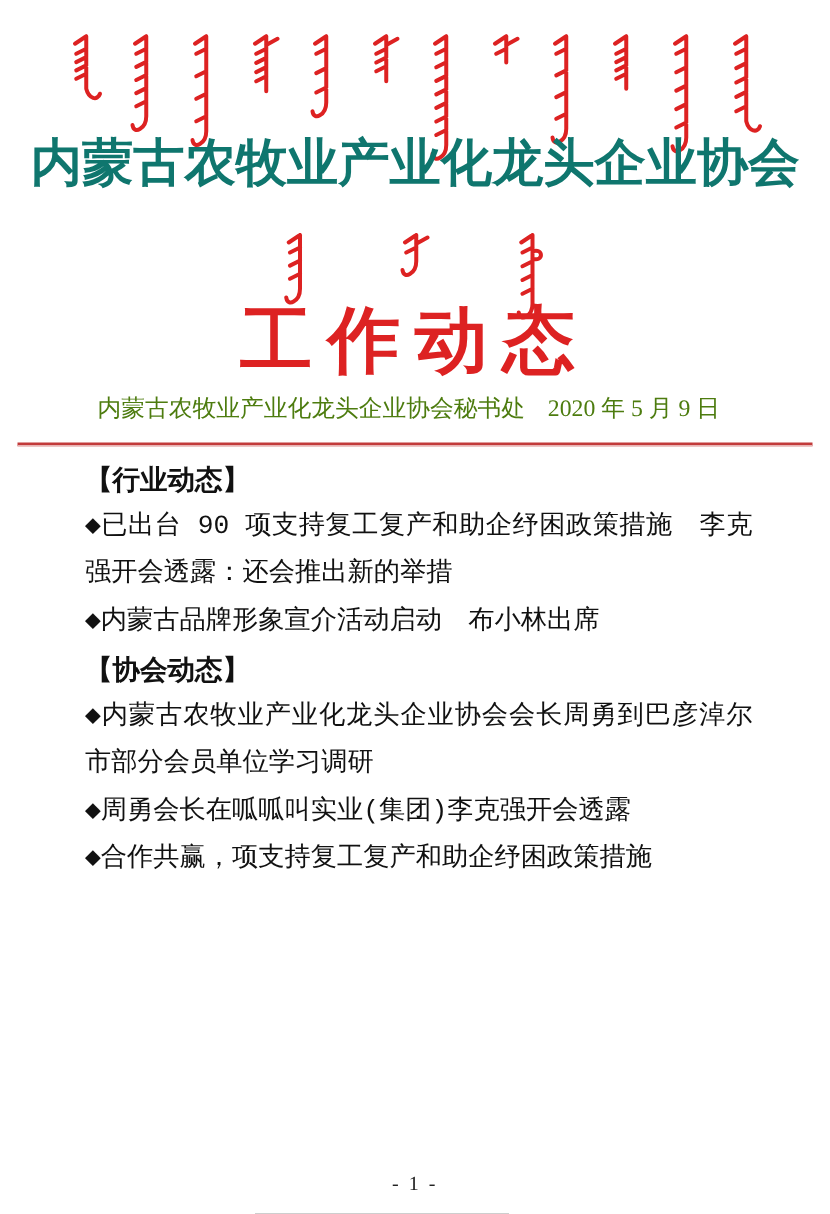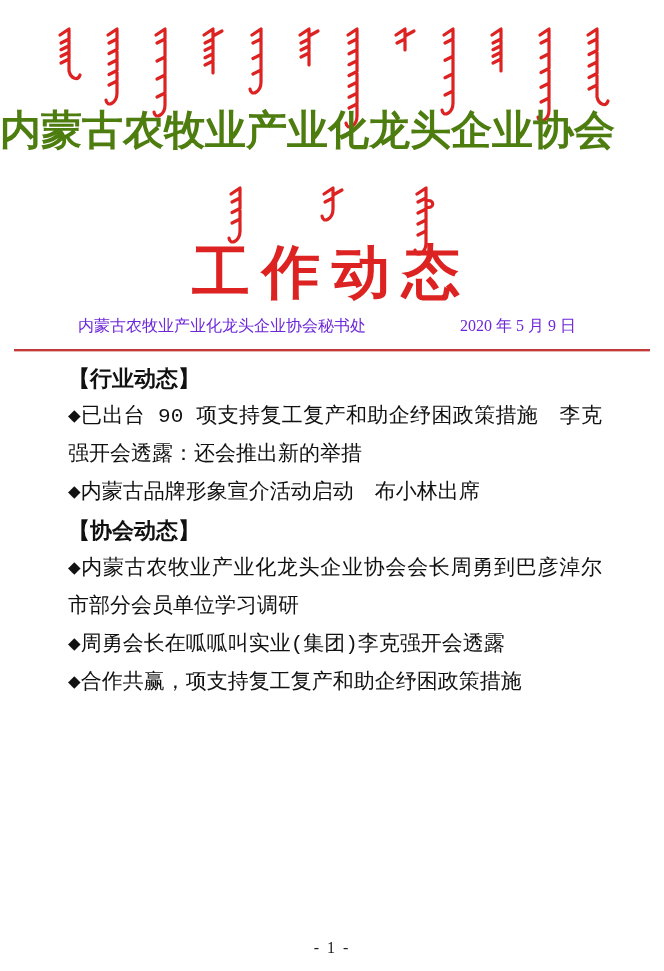--- a/index.html
+++ b/index.html
@@ -29,25 +29,25 @@
     height: 56px;
     display: flex;
     justify-content: space-between;
     align-items: flex-start;
     overflow: visible;
   }
   .m-word { overflow: visible; display: block; }
   
   .assoc-title {
     margin-top: 4px;
-    text-align: left;
+    text-align: center;
     font-size: 41px;
     font-weight: 700;
     letter-spacing: 0px;
-    color: #4d7c0f;
+    color: #0f766e;
     line-height: 1.2;
     white-space: nowrap;
   }
   .bulletin-title {
     margin-top: 2px;
     text-align: center;
     font-size: 58px;
     font-weight: 700;
     letter-spacing: 12px;
     color: #dd2222;
@@ -59,22 +59,22 @@
     font-size: 20px;
     font-weight: 700;
     color: #111;
     line-height: 1.4;
   }
   .pub-line {
     margin-top: 10px;
     padding: 0 88px 0 78px;
     display: flex;
     justify-content: space-between;
-    font-size: 16px;
-    color: #6d28d9;
+    font-size: 19px;
+    color: #4d7c0f;
     line-height: 1.5;
   }
   .red-rule {
     margin: 11px 14px 0 14px;
     height: 3px;
     background: #c23b3b;
     border-bottom: 1px solid #e8b4b4;
   }
   
   .toc { padding: 0 62px 0 68px; }

